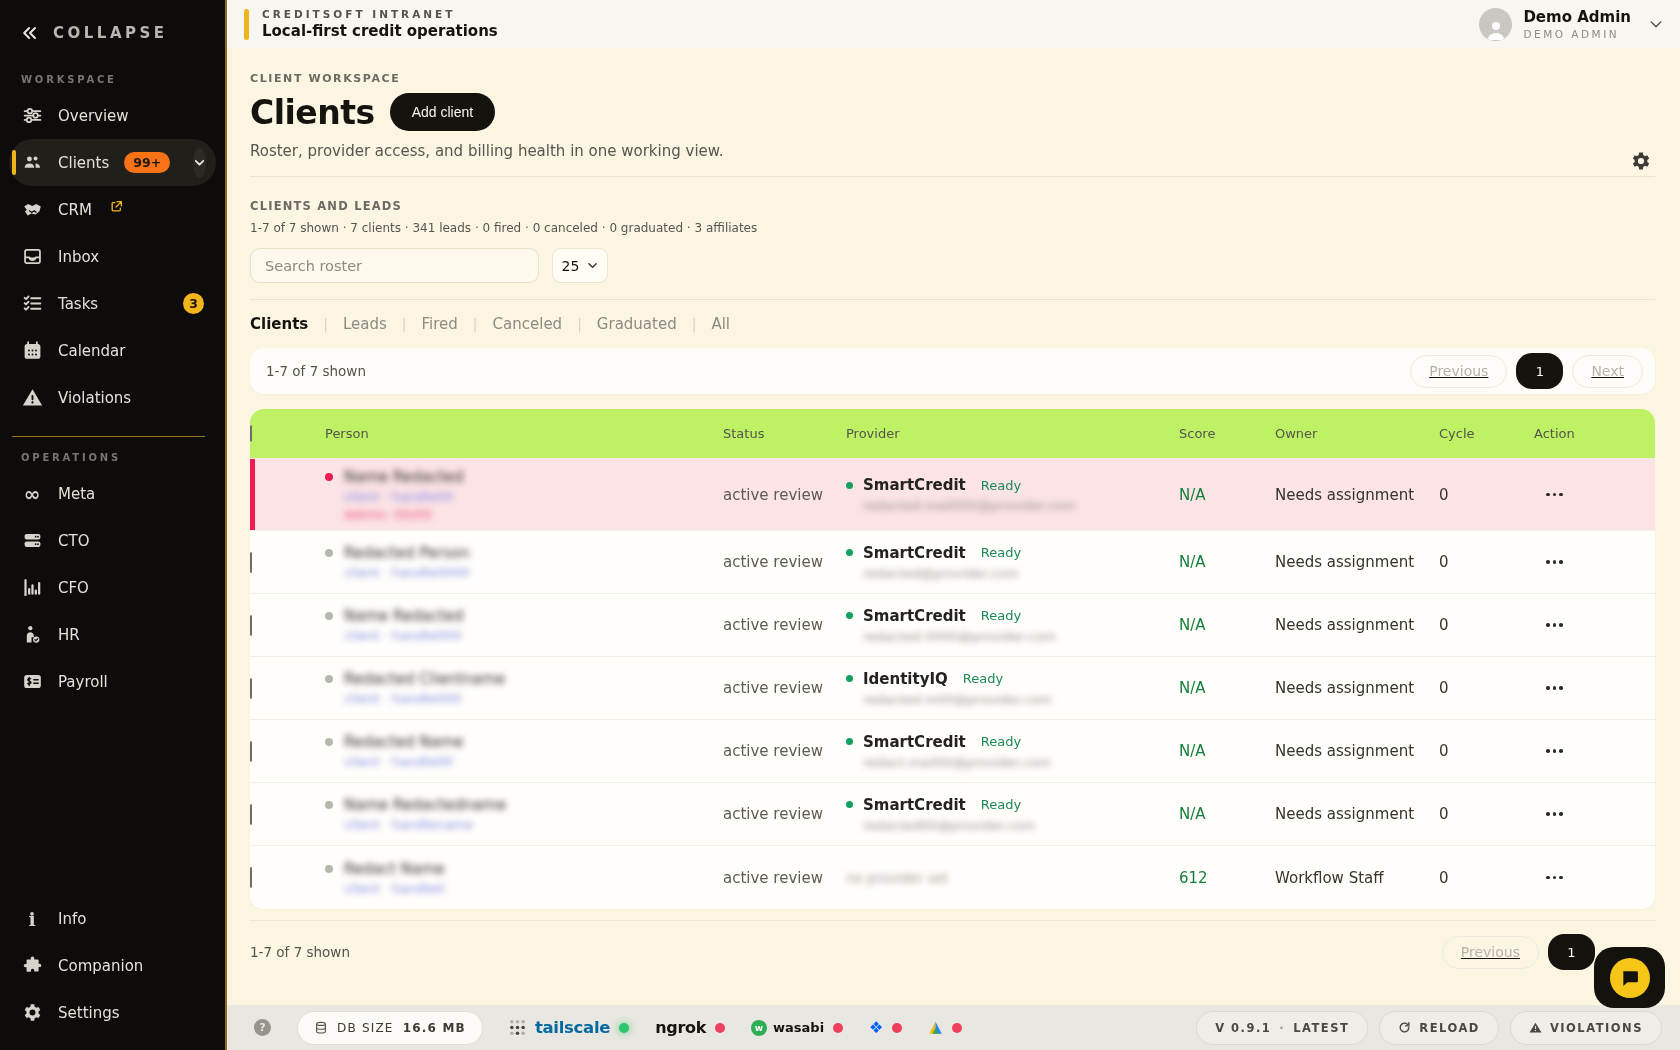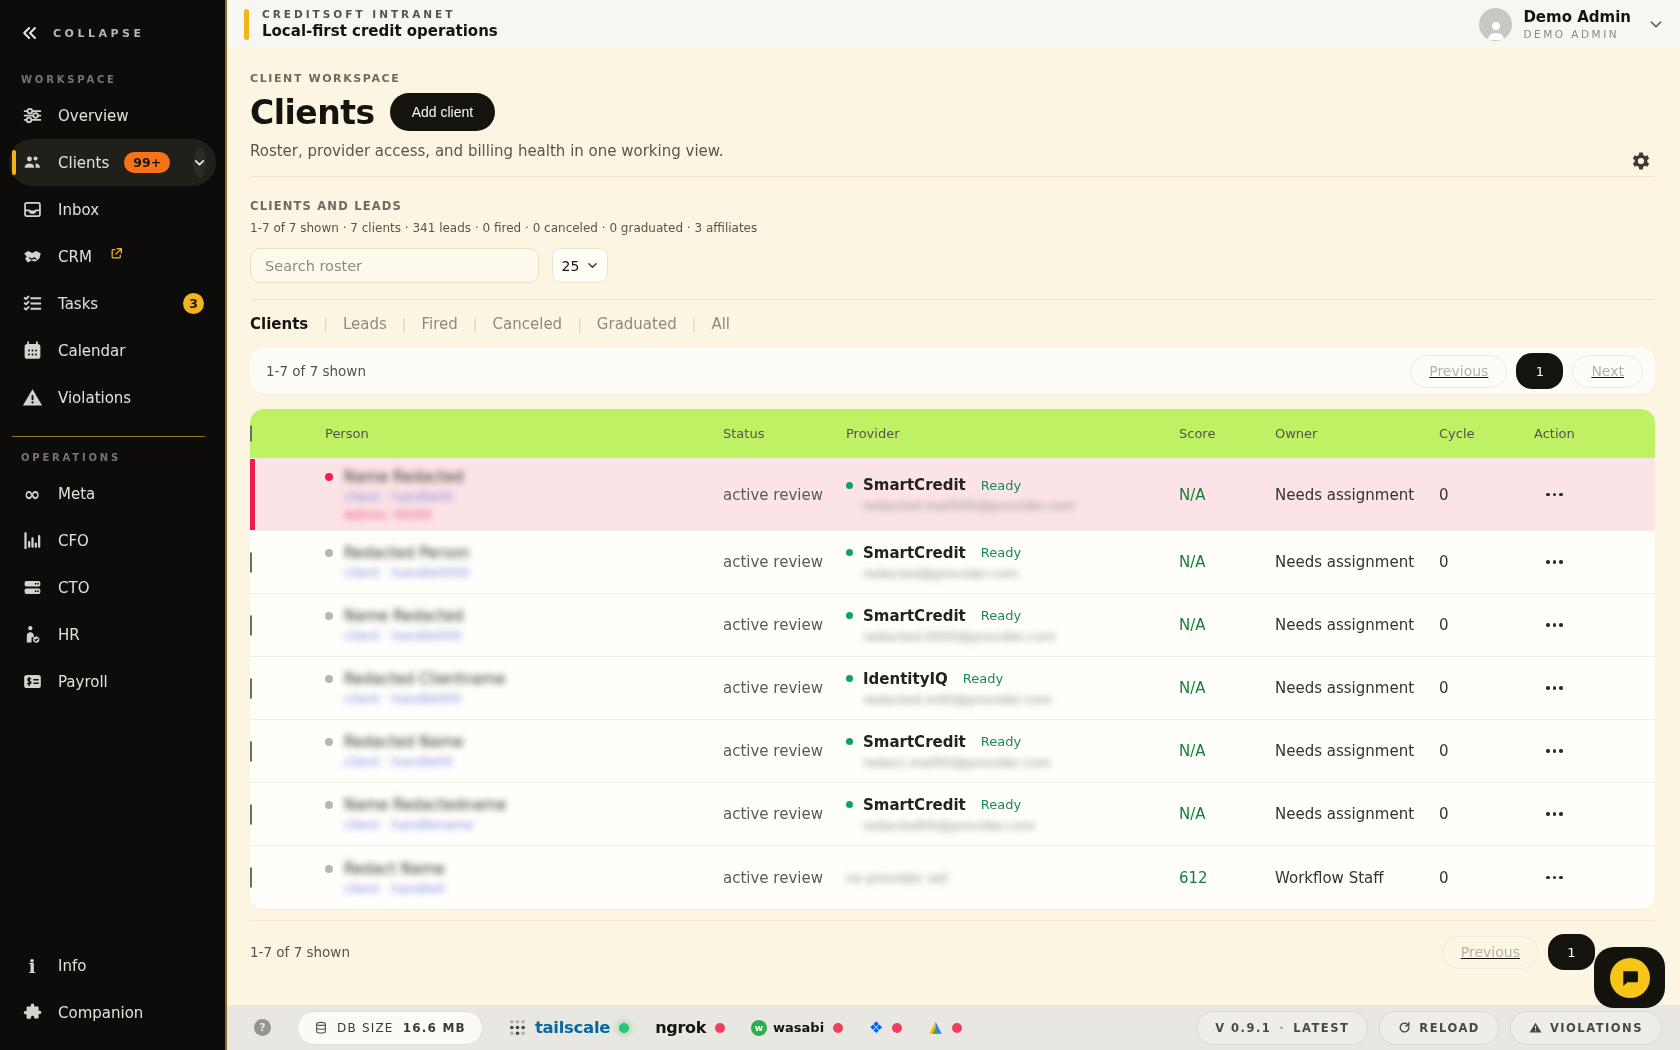--- a/index.html
+++ b/index.html
@@ -4,21 +4,21 @@
 <style>
   * { box-sizing: border-box; margin: 0; padding: 0; }
   html,body { width:1680px; height:1050px; overflow:hidden; }
   body { font-family:"DejaVu Sans","Liberation Sans",sans-serif; background:#fcf5e2; color:#14130e; }
   .app { display:flex; width:1680px; height:1050px; }
 
   
   .sidebar { width:227px; background:#0d0c0a; color:#dcd9d2; display:flex; flex-direction:column; border-right:2px solid #8d6e1c; flex-shrink:0; }
   .collapse-row { display:flex; align-items:center; gap:13px; padding:23px 20px 16px 20px; color:#cfccc5; cursor:pointer; }
   .collapse-row .chev { width:20px; height:20px; color:#e8e5df; }
-  .collapse-label { font-size:11px; letter-spacing:3.5px; font-weight:bold; color:#b9b6af; }
+  .collapse-label { font-size:15px; letter-spacing:3.5px; font-weight:bold; color:#b9b6af; }
   .side-section-label { padding:15px 21px 7px 21px; font-size:10px; letter-spacing:2.8px; font-weight:bold; color:#787570; }
   .side-item { display:flex; align-items:center; gap:15px; height:47px; margin:0 9px; padding:0 12px; border-radius:26px; font-size:15px; color:#e4e1da; position:relative; cursor:pointer; }
   .side-item .icn { width:22px; height:22px; display:flex; align-items:center; justify-content:center; color:#d6d3cc; flex-shrink:0; }
   .side-item .icn svg { width:21px; height:21px; }
   .side-item.selected { background:#211f1a; }
   .side-item.selected::before { content:""; position:absolute; left:3px; top:11px; bottom:11px; width:4px; border-radius:3px; background:#f2b41c; }
   .badge-pill { margin-left:auto; background:#f97316; color:#191711; font-weight:bold; font-size:12.5px; padding:3px 9px; border-radius:11px; }
   .badge-circle { margin-left:auto; background:#f2b41c; color:#191711; font-weight:bold; font-size:12.5px; width:21px; height:21px; border-radius:50%; display:flex; align-items:center; justify-content:center; }
   .chev-circle { width:30px; height:30px; border-radius:50%; background:#2c2a24; display:flex; align-items:center; justify-content:center; margin-left:8px; color:#efece6; cursor:pointer; }
   .chev-circle svg { width:13px; height:13px; }
@@ -170,40 +170,40 @@
       <span class="badge-pill">99+</span>
       <span class="chev-circle">
           <svg viewBox="0 0 24 24" fill="none" stroke="currentColor" stroke-width="3" stroke-linecap="round" stroke-linejoin="round">
             <path d="M5 9l7 7 7-7"></path>
           </svg>
         </span>
     </div>
 
     <div class="side-item">
       <span class="icn">
-          <svg viewBox="0 0 24 24" fill="none" stroke="currentColor" stroke-width="2" stroke-linejoin="round">
-            <rect x="3.5" y="4.5" width="17" height="15" rx="2"></rect>
-            <path d="M3.5 13h4.8c.6 1.9 2 3 3.7 3s3.1-1.1 3.7-3h4.8" fill="currentColor"></path>
-          </svg>
-        </span>
-      <span>Inbox</span>
-    </div>
-
-    <div class="side-item">
-      <span class="icn">
           <svg viewBox="0 0 24 24" fill="currentColor">
             <path d="M2.5 8.5l4.5-2.8 4.8 2.3 4.4-2.3 5.3 2.8-1.7 5.9-4.4 3.4-4.6-1.2-4.3 2.3-3-4.5 2-2.2z"></path>
             <path d="M8 13l3 2.5 3-2 2.5 2" stroke="#0d0c0a" stroke-width="1.4" fill="none"></path>
           </svg>
         </span>
       <span>CRM</span>
       <span class="ext-icn"><svg viewBox="0 0 24 24" fill="none" stroke="currentColor" stroke-width="2.4" stroke-linecap="round" stroke-linejoin="round">
             <path d="M9 5H5.5A1.5 1.5 0 0 0 4 6.5v12A1.5 1.5 0 0 0 5.5 20h12a1.5 1.5 0 0 0 1.5-1.5V15"></path>
             <path d="M13 3h8v8M21 3L11 13"></path>
           </svg></span>
+    </div>
+
+    <div class="side-item">
+      <span class="icn">
+          <svg viewBox="0 0 24 24" fill="none" stroke="currentColor" stroke-width="2" stroke-linejoin="round">
+            <rect x="3.5" y="4.5" width="17" height="15" rx="2"></rect>
+            <path d="M3.5 13h4.8c.6 1.9 2 3 3.7 3s3.1-1.1 3.7-3h4.8" fill="currentColor"></path>
+          </svg>
+        </span>
+      <span>Inbox</span>
     </div>
 
     <div class="side-item">
       <span class="icn">
           <svg viewBox="0 0 24 24" fill="none" stroke="currentColor" stroke-width="2.1" stroke-linecap="round" stroke-linejoin="round">
             <path d="M10.5 6H21M10.5 12H21M10.5 18H21"></path>
             <path d="M3 5.5l1.6 1.6L7.5 4M3 11.5l1.6 1.6L7.5 10M3 17.5l1.6 1.6L7.5 16"></path>
           </svg>
         </span>
       <span>Tasks</span>
@@ -244,48 +244,48 @@
 
     <div class="side-item">
       <span class="icn">
           <span class="meta-glyph">∞</span>
         </span>
       <span>Meta</span>
     </div>
 
     <div class="side-item">
       <span class="icn">
-          <svg viewBox="0 0 24 24" fill="none" stroke="currentColor" stroke-width="2" stroke-linecap="round">
-            <path d="M4 3.5v17h0"></path>
-            <path d="M4 20.5h0"></path>
-            <path d="M8.2 19v-5M12 19V9.5M15.8 19v-3.5M19.6 19V7" stroke-width="2.6"></path>
-            <path d="M4 3.5V20.5"></path>
-          </svg>
-        </span>
-      <span>CFO</span>
-    </div>
-
-    <div class="side-item">
-      <span class="icn">
           <svg viewBox="0 0 24 24" fill="currentColor">
             <rect x="3" y="4.5" width="18" height="6.4" rx="2.2"></rect>
             <rect x="3" y="13" width="18" height="6.4" rx="2.2"></rect>
             <g fill="#0d0c0a">
               <circle cx="15.6" cy="7.7" r="1"></circle>
               <circle cx="18.3" cy="7.7" r="1"></circle>
               <circle cx="15.6" cy="16.2" r="1"></circle>
               <circle cx="18.3" cy="16.2" r="1"></circle>
             </g>
           </svg>
         </span>
       <span>CTO</span>
     </div>
 
     <div class="side-item">
       <span class="icn">
+          <svg viewBox="0 0 24 24" fill="none" stroke="currentColor" stroke-width="2" stroke-linecap="round">
+            <path d="M4 3.5v17h0"></path>
+            <path d="M4 20.5h0"></path>
+            <path d="M8.2 19v-5M12 19V9.5M15.8 19v-3.5M19.6 19V7" stroke-width="2.6"></path>
+            <path d="M4 3.5V20.5"></path>
+          </svg>
+        </span>
+      <span>CFO</span>
+    </div>
+
+    <div class="side-item">
+      <span class="icn">
           <svg viewBox="0 0 24 24" fill="currentColor">
             <circle cx="9.5" cy="4.8" r="2.4"></circle>
             <path d="M5.5 21v-7.5c0-2.4 1.8-4 4-4s4 1.6 4 4V15h-2.6v6h-2.8v-5H8.3v5z"></path>
             <circle cx="16.3" cy="17.8" r="3.6"></circle>
             <path d="M14.7 17.8l1.2 1.2 2.1-2.1" stroke="#0d0c0a" stroke-width="1.4" fill="none" stroke-linecap="round"></path>
           </svg>
         </span>
       <span>HR</span>
     </div>
 
@@ -311,20 +311,28 @@
           </span>
         <span>Info</span>
       </div>
       <div class="side-item">
         <span class="icn">
             <svg viewBox="0 0 24 24" fill="currentColor">
               <path d="M10 3.6a2 2 0 0 1 4 0V5h4a1 1 0 0 1 1 1v4h1.2a1.9 1.9 0 0 1 0 3.8H19v4a1 1 0 0 1-1 1h-4v-1.2a1.9 1.9 0 0 0-3.8 0V19h-4a1 1 0 0 1-1-1v-4H3.9a1.9 1.9 0 0 1 0-3.8H5.2V6a1 1 0 0 1 1-1H10z"></path>
             </svg>
           </span>
         <span>Companion</span>
+      </div>
+      <div class="side-item">
+        <span class="icn">
+            <svg viewBox="0 0 24 24" fill="currentColor" fill-rule="evenodd">
+              <path d="M19.8 13.2c.1-.4.1-.8.1-1.2s0-.8-.1-1.2l2.1-1.6-2-3.5-2.5 1a8 8 0 0 0-2-1.2L15 2.7h-4l-.4 2.8a8 8 0 0 0-2 1.2l-2.5-1-2 3.5L6.2 10.8c-.1.4-.1.8-.1 1.2s0 .8.1 1.2l-2.1 1.6 2 3.5 2.5-1c.6.5 1.3.9 2 1.2l.4 2.8h4l.4-2.8a8 8 0 0 0 2-1.2l2.5 1 2-3.5zM13 15.4a3.4 3.4 0 1 1 0-6.8 3.4 3.4 0 0 1 0 6.8z" transform="translate(-1)"></path>
+            </svg>
+          </span>
+        <span>Settings</span>
       </div>
     </div>
   </aside>
 
   <div class="main">
 
     <header class="topbar">
       <div class="brand-bar"></div>
       <div>
         <div class="brand-eyebrow">CREDITSOFT INTRANET</div>

